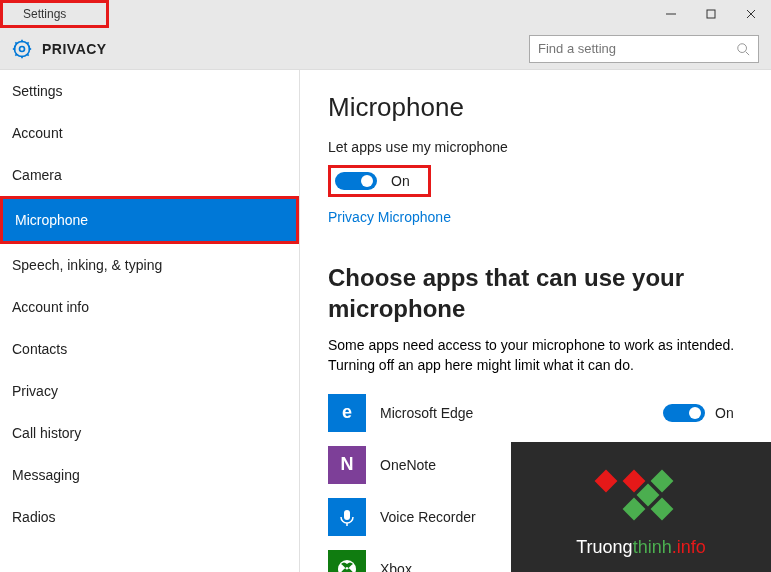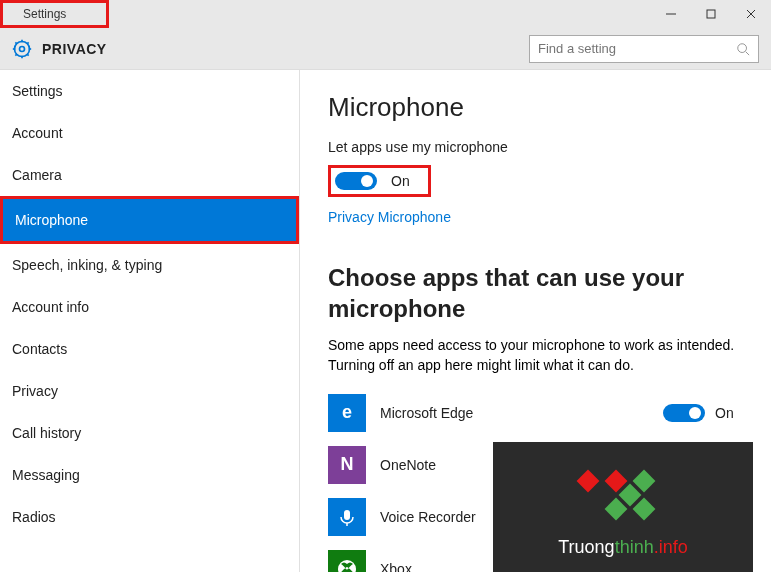--- a/index.html
+++ b/index.html
@@ -36,21 +36,21 @@
     .h2 { font-size: 24px; font-weight: 700; color: #222; margin-top: 36px; margin-bottom: 12px; line-height: 1.3; }
     .desc { font-size: 14px; color: #000000; margin-bottom: 18px; line-height: 1.4; }
     
     .app-row { display: flex; align-items: center; margin-bottom: 14px; }
     .app-icon { width: 38px; height: 38px; display: flex; align-items: center; justify-content: center; margin-right: 14px; color: #fff; font-weight: bold; font-size: 18px; }
     .app-name { font-size: 14px; color: #222; flex: 1; }
     .app-toggle { width: 42px; height: 18px; border-radius: 10px; background: #0078d7; position: relative; margin-right: 10px; }
     .app-toggle::after { content: ""; position: absolute; width: 12px; height: 12px; border-radius: 50%; background: #fff; top: 3px; right: 4px; }
     .app-state { font-size: 14px; color: #222; width: 28px; }
     
-    .watermark { position: absolute; right: 18px; bottom: 0; width: 260px; height: 130px; background: #2b2b2b; display: flex; align-items: center; justify-content: center; flex-direction: column; }
+    .watermark { position: absolute; right: 0; bottom: 0; width: 260px; height: 130px; background: #2b2b2b; display: flex; align-items: center; justify-content: center; flex-direction: column; }
     .wm-logo { display: grid; grid-template-columns: repeat(4, 18px); grid-template-rows: repeat(3, 18px); gap: 4px; transform: rotate(45deg) scale(0.9); margin-bottom: 8px; }
     .wm-sq { width: 18px; height: 18px; }
     .wm-text { color: #fff; font-size: 18px; font-weight: 500; margin-top: 10px; }
     .wm-text .g { color: #4bae4f; }
     .wm-text .r { color: #e61919; }
   </style>
 </head>
 <body>
 
 <div class="titlebar">

